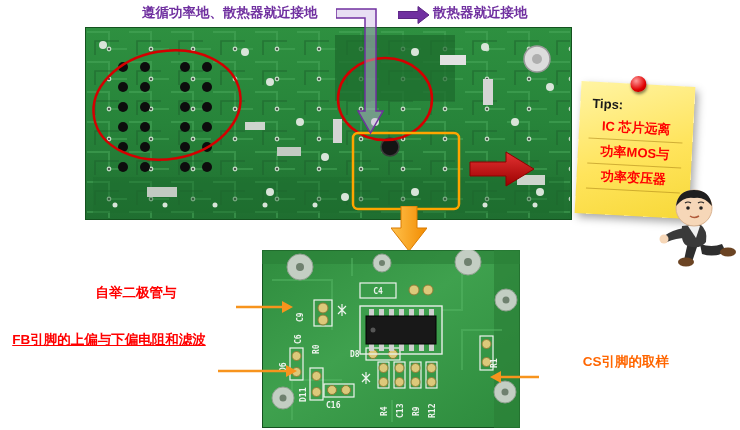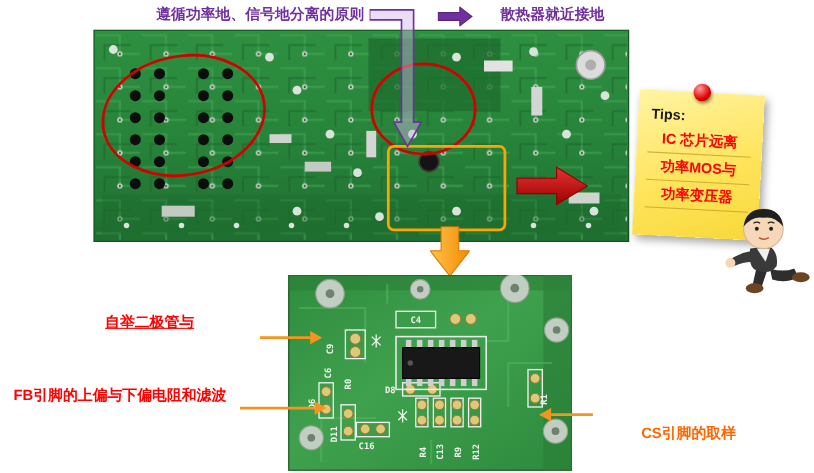--- a/index.html
+++ b/index.html
@@ -5,43 +5,43 @@
   * { margin:0; padding:0; box-sizing:border-box; }
   html,body { width:740px; height:430px; }
   body {
     position:relative; overflow:hidden; background:#ffffff;
     font-family:"Liberation Sans", sans-serif;
   }
   .abs { position:absolute; }
   .purple-label { color:#7030a0; font-weight:bold; font-size:13.5px; white-space:nowrap; }
   .callout { font-weight:bold; font-size:13.5px; line-height:23px; white-space:nowrap; text-align:center; }
   .callout.red { color:#ff0000; }
-  .callout.orange { color:#ff6600;margin-top:32px; }
+  .callout.orange { color:#ff6600; }
   .sticky-note {
     width:114px; height:132px; padding-top:14px; text-align:center;
     background:linear-gradient(160deg,#fff4a3 0%, #ffe45c 55%, #f7d838 100%);
     box-shadow:3px 4px 8px rgba(0,0,0,0.35);
     transform:rotate(3deg);
   }
   .sticky-note .pin {
     position:absolute; top:-8px; left:50%; margin-left:-8px;
     width:16px; height:16px; border-radius:50%;
     background:radial-gradient(circle at 35% 30%, #ff9a9a, #e00000 60%, #8f0000);
     box-shadow:1px 2px 3px rgba(0,0,0,0.45);
   }
   .tips-title { font-size:13px; font-weight:bold; color:#1a1a1a; text-align:left; padding-left:12px; margin-bottom:3px; }
   .tips-line { font-size:13px; font-weight:bold; color:#ff0000; line-height:24px; margin:0 10px; border-bottom:1px solid rgba(170,130,20,0.55); }
   svg { display:block; }
   .sk { font-family:"DejaVu Sans Mono", monospace; font-size:8px; font-weight:bold; fill:#eef4ee; }
 </style>
 </head>
 <body>
 
-<div class="abs purple-label" style="left:142px; top:4px;">遵循功率地、信号地分离的原则</div>
-<div class="abs purple-label" style="left:433px; top:4px;margin-left:22px;">散热器就近接地</div>
+<div class="abs purple-label" style="left:142px; top:4px;">遵循功率地、散热器就近接地</div>
+<div class="abs purple-label" style="left:433px; top:4px;">散热器就近接地</div>
 
 <svg class="abs" style="left:85px; top:27px;" width="487" height="193" viewBox="0 0 487 193">
   <defs>
     <linearGradient id="pcbg1" x1="0" y1="0" x2="0" y2="1">
       <stop offset="0" stop-color="#2e9040"></stop>
       <stop offset="0.5" stop-color="#27843a"></stop>
       <stop offset="1" stop-color="#1f6e30"></stop>
     </linearGradient>
     <pattern id="traces" width="42" height="30" patternUnits="userSpaceOnUse">
       <path d="M2 5 H24 V22 H42" fill="none" stroke="#49aa5c" stroke-width="2" opacity="0.5"></path>
@@ -267,29 +267,29 @@
     <text x="44" y="152" transform="rotate(-90 44 152)" class="sk">D11</text>
     <text x="64" y="158" class="sk">C16</text>
     <text x="125" y="166" transform="rotate(-90 125 166)" class="sk">R4</text>
     <text x="141" y="168" transform="rotate(-90 141 168)" class="sk">C13</text>
     <text x="157" y="166" transform="rotate(-90 157 166)" class="sk">R9</text>
     <text x="173" y="168" transform="rotate(-90 173 168)" class="sk">R12</text>
     <text x="235" y="118" transform="rotate(-90 235 118)" class="sk">R1</text>
   </g>
 </svg>
 
-<div class="abs callout red" style="left:38px; top:281px; width:196px;text-decoration:underline;">
+<div class="abs callout red" style="left:38px; top:281px; width:196px;">
   <div>自举二极管与</div>
 </div>
 <svg class="abs" style="left:236px; top:300px;" width="58" height="14" viewBox="0 0 58 14">
   <line x1="0" y1="7" x2="46" y2="7" stroke="#f7941d" stroke-width="2.5"></line>
   <polygon points="46,1 57,7 46,13" fill="#f7941d"></polygon>
 </svg>
 
-<div class="abs callout red" style="left:2px; top:348px; width:214px;">
+<div class="abs callout red" style="left:2px; top:328px; width:214px;text-decoration:underline;">
   <div>FB引脚的上偏与下偏电阻和滤波</div>
 </div>
 <svg class="abs" style="left:218px; top:364px;" width="80" height="14" viewBox="0 0 80 14">
   <line x1="0" y1="7" x2="68" y2="7" stroke="#f7941d" stroke-width="2.5"></line>
   <polygon points="68,1 79,7 68,13" fill="#f7941d"></polygon>
 </svg>
 
 <div class="abs callout orange" style="left:540px; top:350px; width:172px;">
   <div>CS引脚的取样</div>
 </div>

